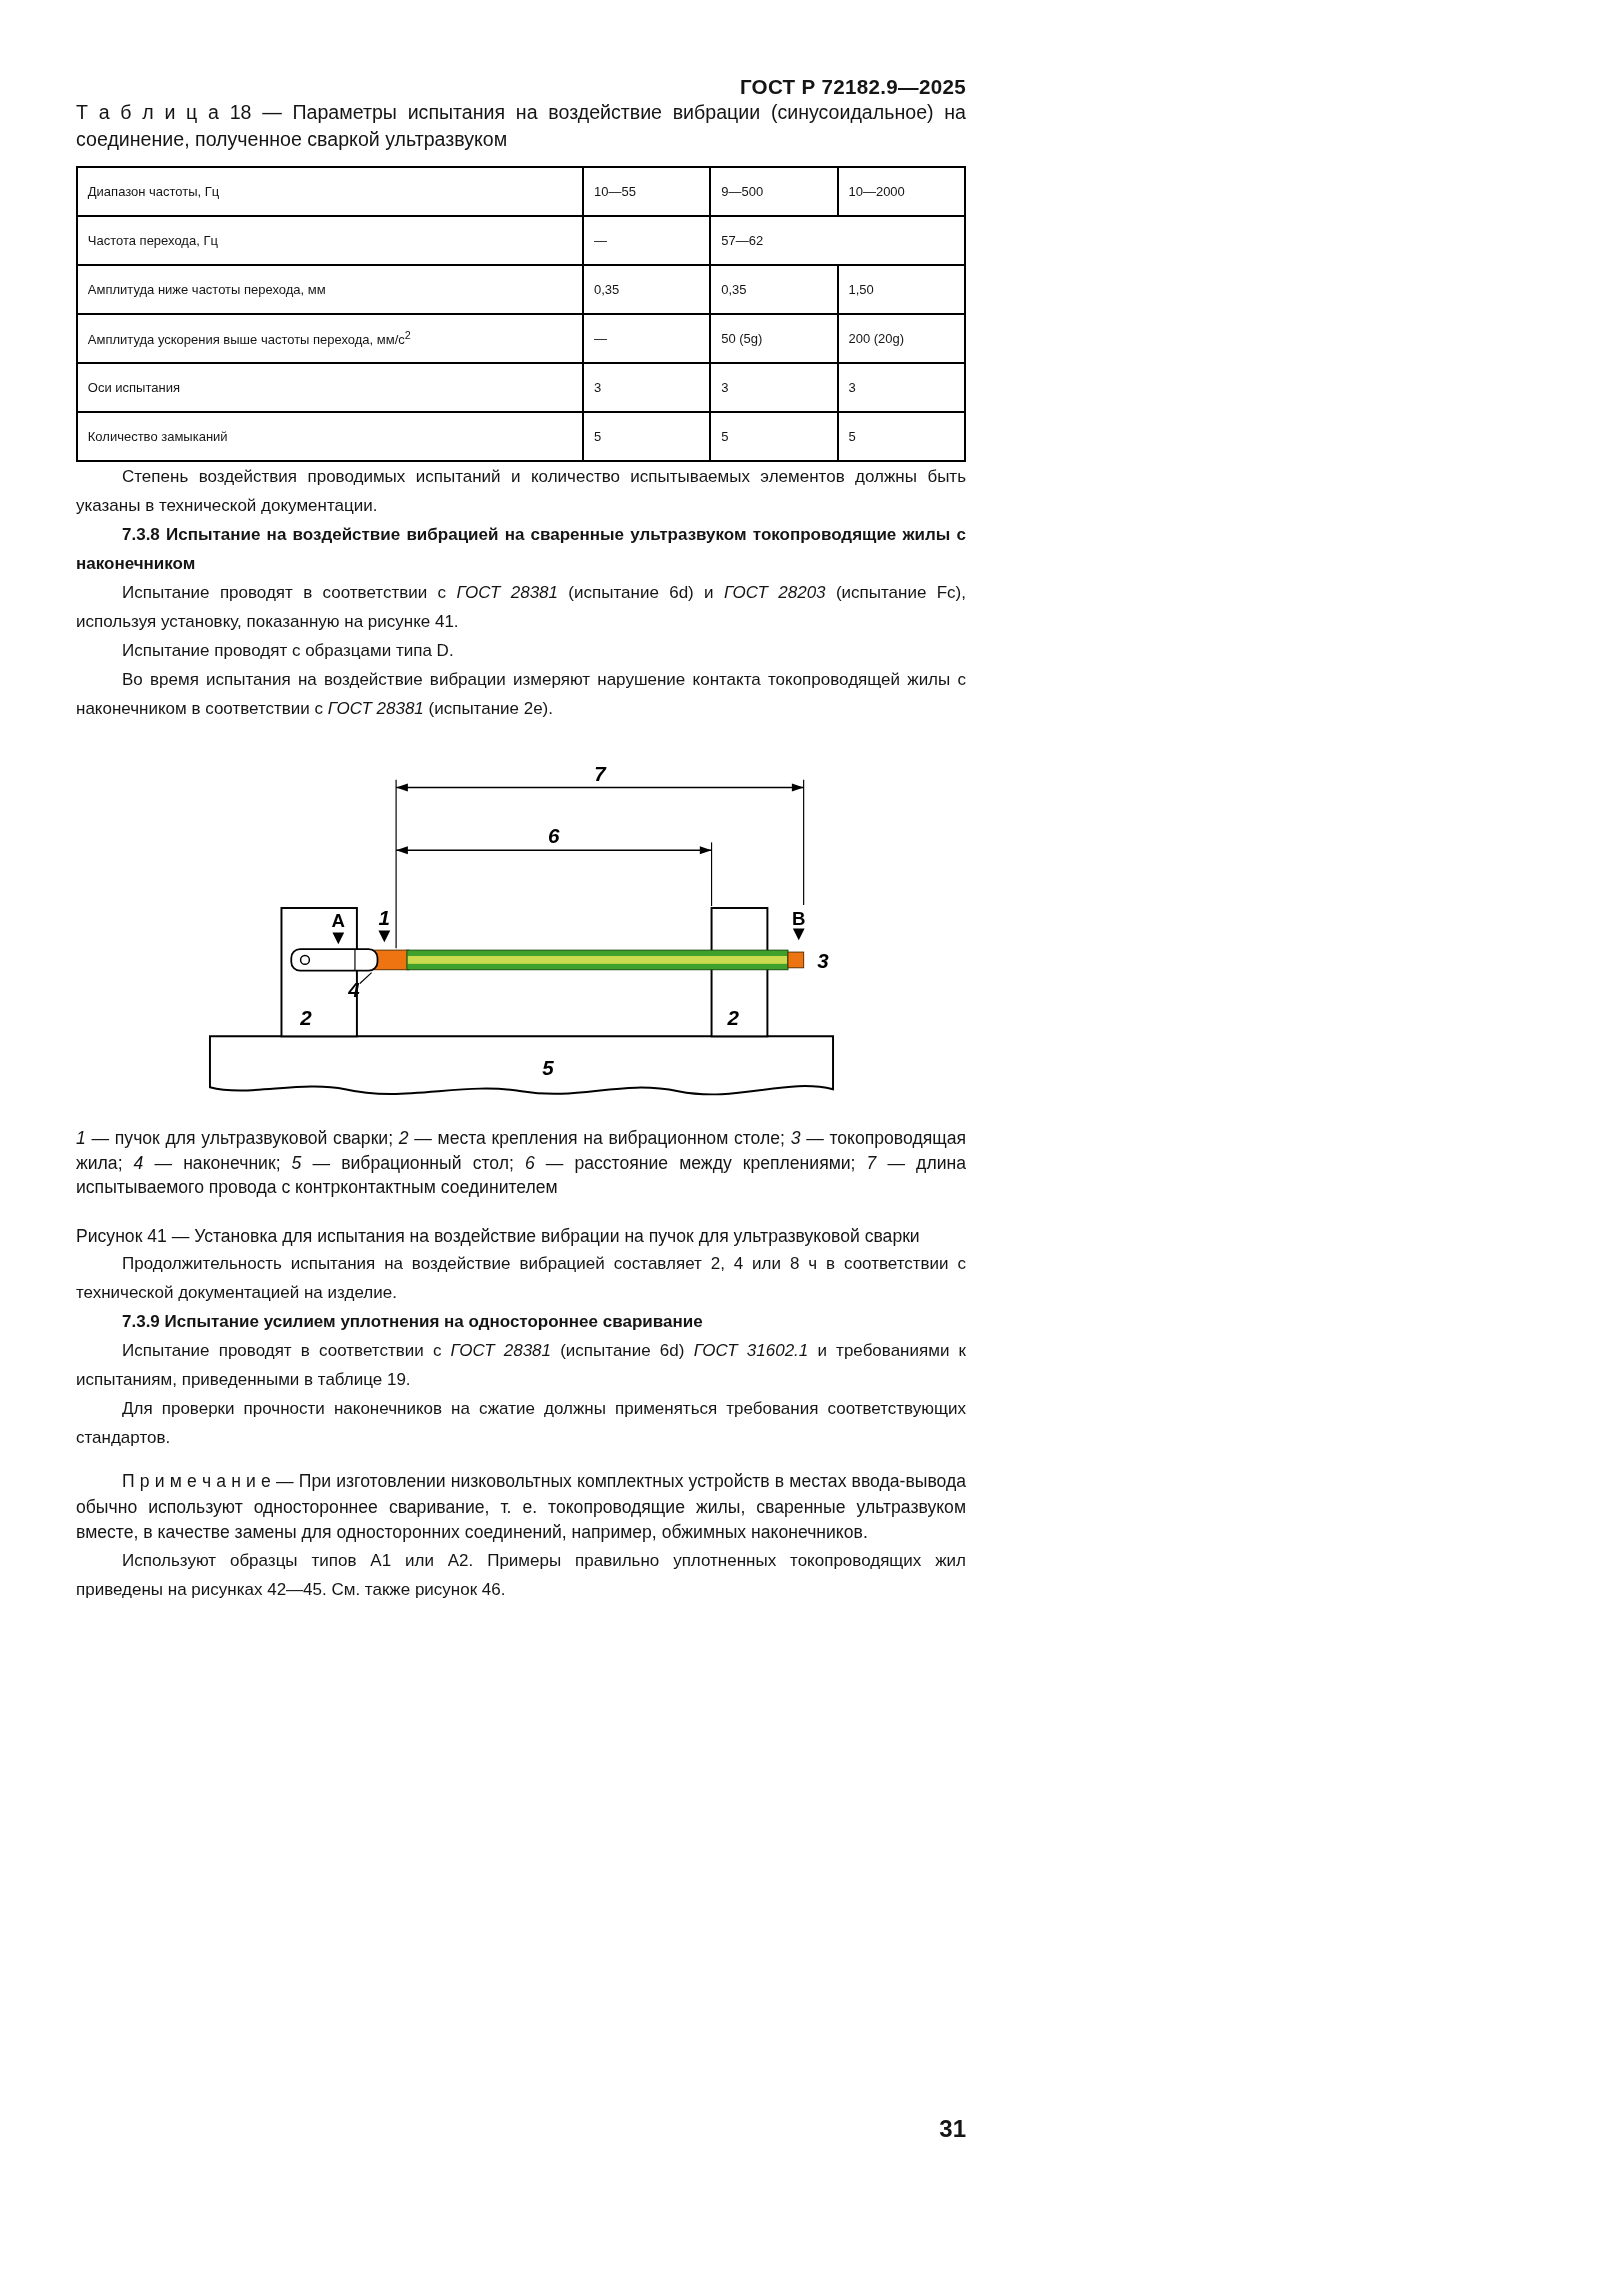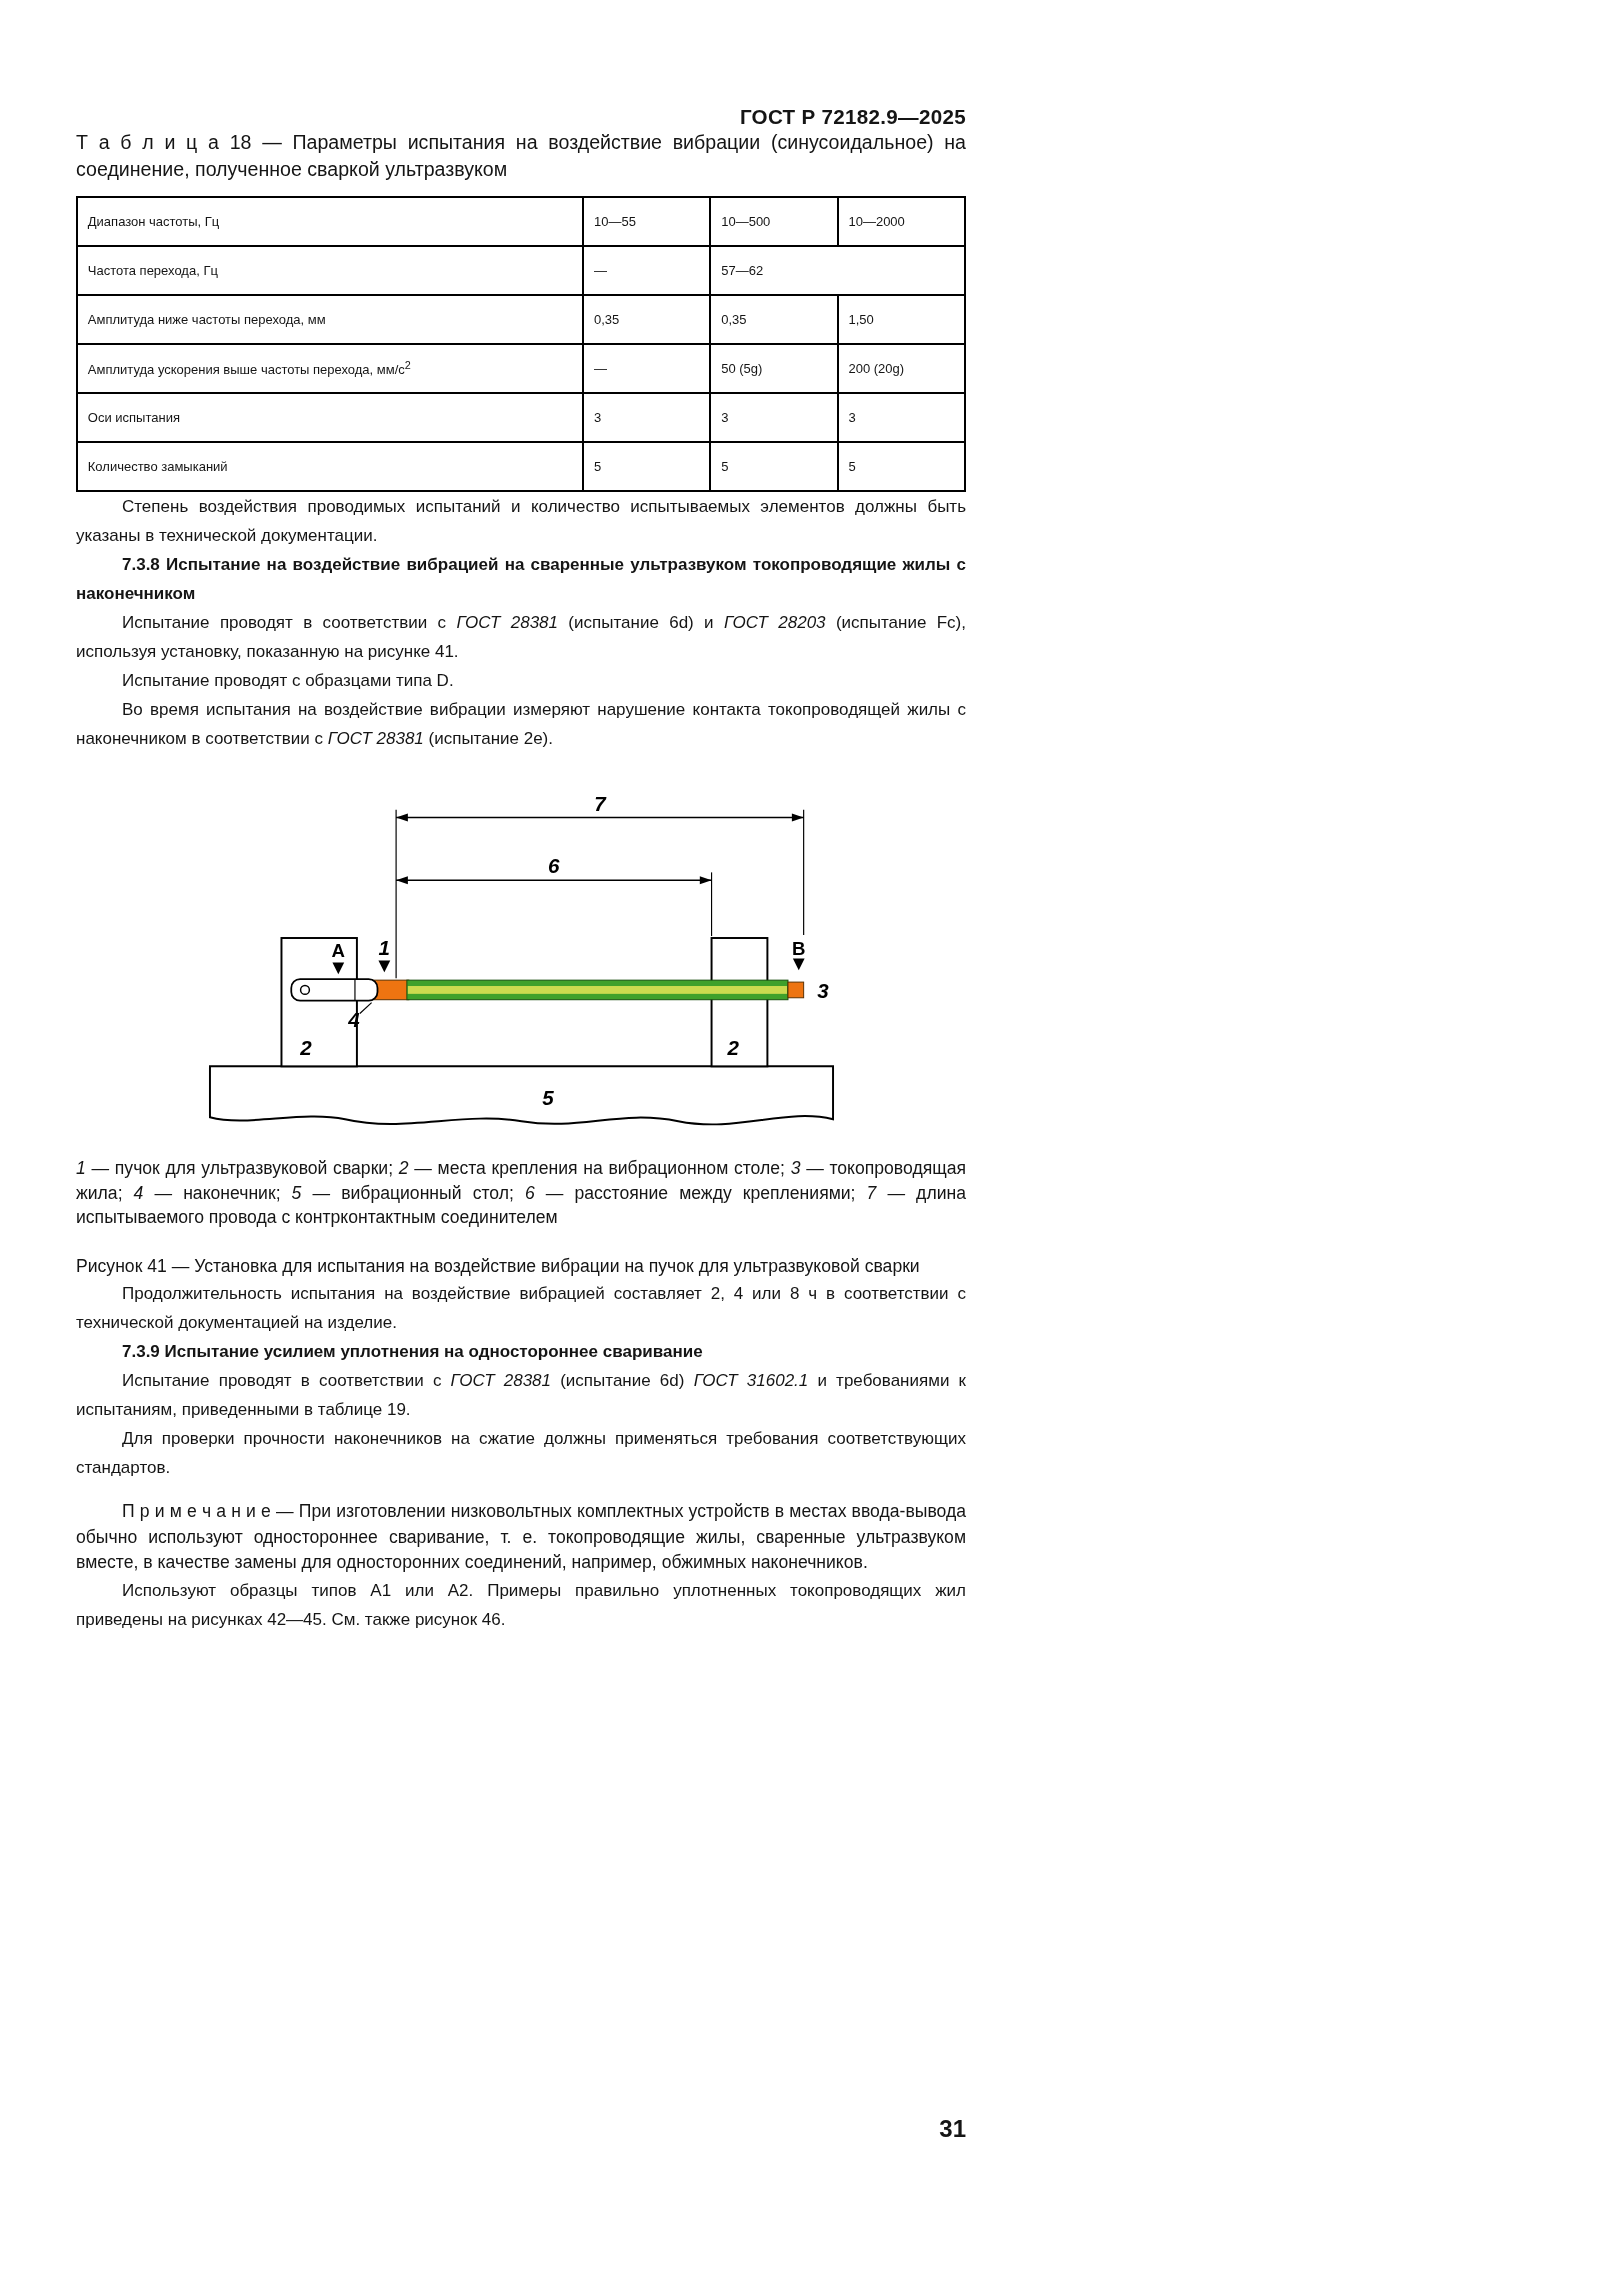--- a/index.html
+++ b/index.html
@@ -9,21 +9,21 @@
     margin:0 auto;
     background:#ffffff;
     font-family:"Liberation Sans", sans-serif;
     color:#151515;
   }
   .content {
     position:absolute; left:76px; top:0;
     width:890px; height:2293px;
   }
   .doc-header {
-    padding-top:105px;
+    padding-top:75px;
     text-align:right;
     font-weight:bold;
     font-size:20.6px;
     letter-spacing:0.3px;
   }
   .tbl-caption {
     font-size:19.6px; line-height:27.4px;
     text-align:justify;
   }
   table.params {
@@ -98,21 +98,21 @@
       <colgroup>
         <col style="width:57%">
           <col style="width:14.33%">
           <col style="width:14.33%">
           <col style="width:14.34%">
       </colgroup>
       <tbody>
         <tr>
           <td>Диапазон частоты, Гц</td>
           <td>10—55</td>
-          <td>10—500</td>
+          <td>9—500</td>
           <td>10—2000</td>
         </tr>
         <tr>
           <td>Частота перехода, Гц</td>
           <td>—</td>
           <td colspan="2">57—62</td>
         </tr>
         <tr>
           <td>Амплитуда ниже частоты перехода, мм</td>
           <td>0,35</td>

